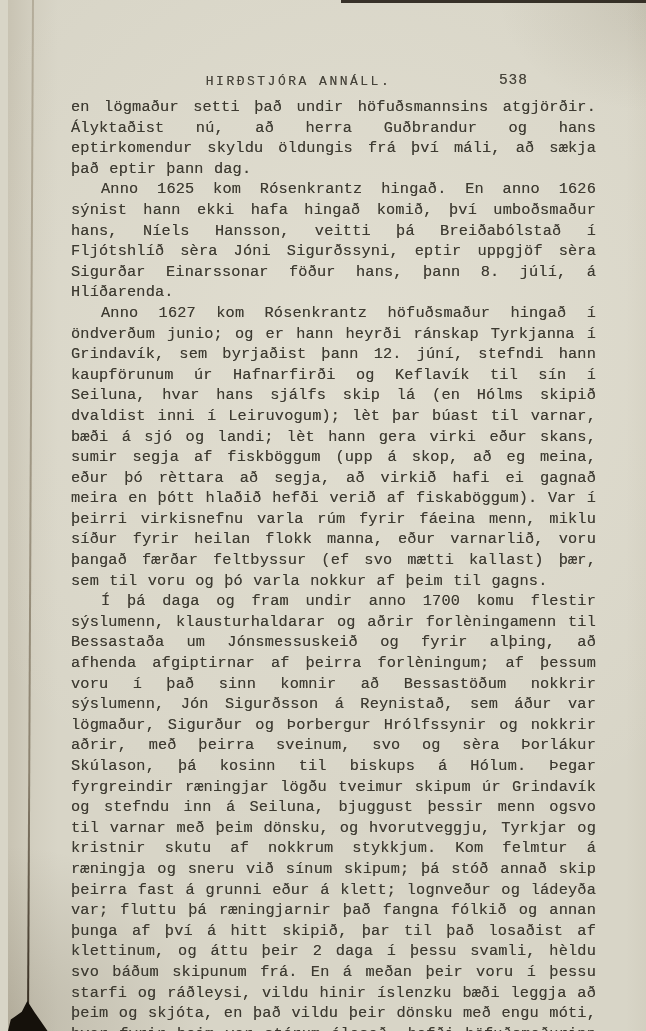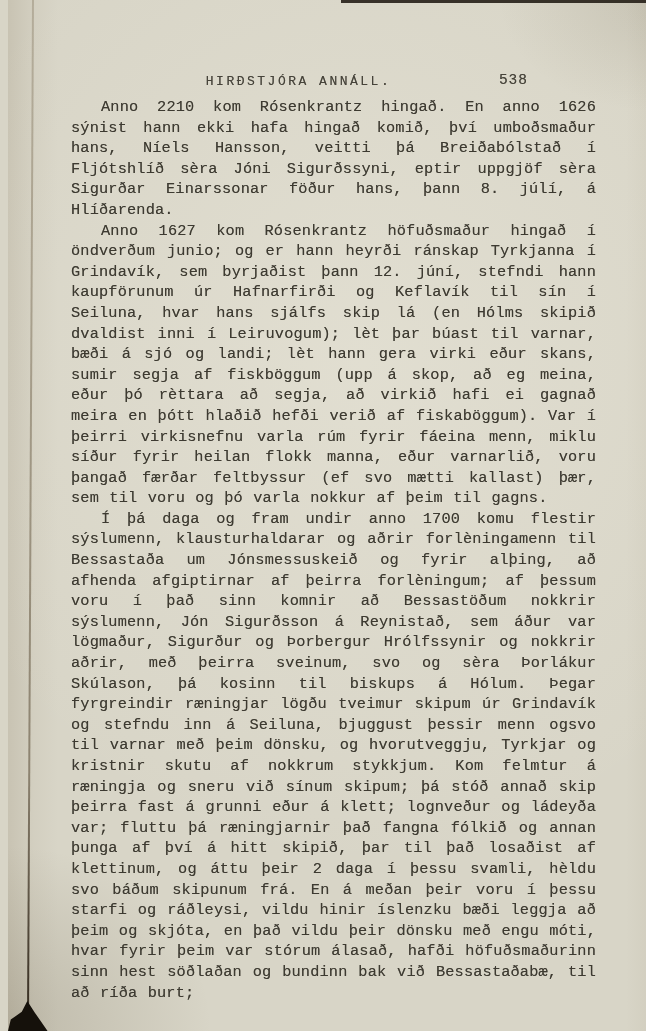--- a/index.html
+++ b/index.html
@@ -114,21 +114,22 @@
   <div class="crease"></div>
   <div class="gutter-wedge"></div>
 
   <div class="textblock">
 
     <div class="running-header">
       <span class="running-title">HIRÐSTJÓRA ANNÁLL.</span>
       <span class="page-number">538</span>
     </div>
 
+    <p class="para">en lögmaður setti það undir höfuðsmannsins atgjörðir. Ályktaðist nú, að herra Guðbrandur og hans eptirkomendur skyldu öldungis frá því máli, að sækja það eptir þann dag.</p>
 
-    <p class="para indent">Anno 2210 kom Rósenkrantz hingað. En anno 1626 sýnist hann ekki hafa hingað komið, því umboðsmaður hans, Níels Hansson, veitti þá Breiðabólstað í Fljótshlíð sèra Jóni Sigurðssyni, eptir uppgjöf sèra Sigurðar Einarssonar föður hans, þann 8. júlí, á Hlíðarenda.</p>
+    <p class="para indent">Anno 1625 kom Rósenkrantz hingað. En anno 1626 sýnist hann ekki hafa hingað komið, því umboðsmaður hans, Níels Hansson, veitti þá Breiðabólstað í Fljótshlíð sèra Jóni Sigurðssyni, eptir uppgjöf sèra Sigurðar Einarssonar föður hans, þann 8. júlí, á Hlíðarenda.</p>
 
     <p class="para indent">Anno 1627 kom Rósenkrantz höfuðsmaður hingað í öndverðum junio; og er hann heyrði ránskap Tyrkjanna í Grindavík, sem byrjaðist þann 12. júní, stefndi hann kaupförunum úr Hafnarfirði og Keflavík til sín í Seiluna, hvar hans sjálfs skip lá (en Hólms skipið dvaldist inni í Leiruvogum); lèt þar búast til varnar, bæði á sjó og landi; lèt hann gera virki eður skans, sumir segja af fiskböggum (upp á skop, að eg meina, eður þó rèttara að segja, að virkið hafi ei gagnað meira en þótt hlaðið hefði verið af fiskaböggum). Var í þeirri virkisnefnu varla rúm fyrir fáeina menn, miklu síður fyrir heilan flokk manna, eður varnarlið, voru þangað færðar feltbyssur (ef svo mætti kallast) þær, sem til voru og þó varla nokkur af þeim til gagns.</p>
 
     <p class="para indent">Í þá daga og fram undir anno 1700 komu flestir sýslumenn, klausturhaldarar og aðrir forlèningamenn til Bessastaða um Jónsmessuskeið og fyrir alþing, að afhenda afgiptirnar af þeirra forlèningum; af þessum voru í það sinn komnir að Bessastöðum nokkrir sýslumenn, Jón Sigurðsson á Reynistað, sem áður var lögmaður, Sigurður og Þorbergur Hrólfssynir og nokkrir aðrir, með þeirra sveinum, svo og sèra Þorlákur Skúlason, þá kosinn til biskups á Hólum. Þegar fyrgreindir ræningjar lögðu tveimur skipum úr Grindavík og stefndu inn á Seiluna, bjuggust þessir menn ogsvo til varnar með þeim dönsku, og hvorutveggju, Tyrkjar og kristnir skutu af nokkrum stykkjum. Kom felmtur á ræningja og sneru við sínum skipum; þá stóð annað skip þeirra fast á grunni eður á klett; lognveður og ládeyða var; fluttu þá ræningjarnir það fangna fólkið og annan þunga af því á hitt skipið, þar til það losaðist af klettinum, og áttu þeir 2 daga í þessu svamli, hèldu svo báðum skipunum frá. En á meðan þeir voru í þessu starfi og ráðleysi, vildu hinir íslenzku bæði leggja að þeim og skjóta, en það vildu þeir dönsku með engu móti, hvar fyrir þeim var stórum álasað, hafði höfuðsmaðurinn sinn hest söðlaðan og bundinn bak við Bessastaðabæ, til að ríða burt;</p>
 
   </div>
 </div>
 
 </body></html>

